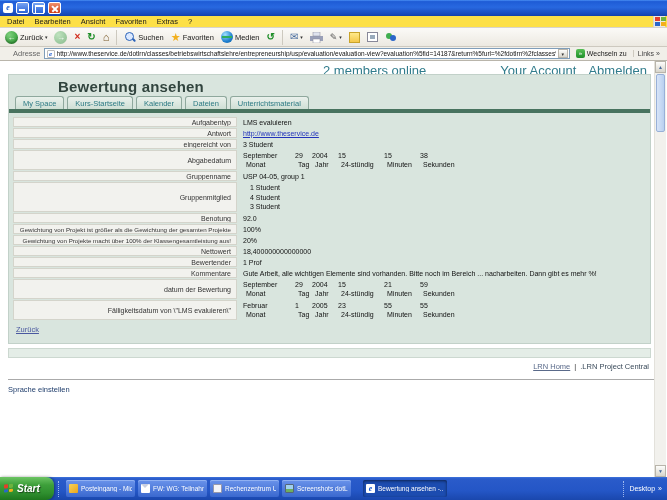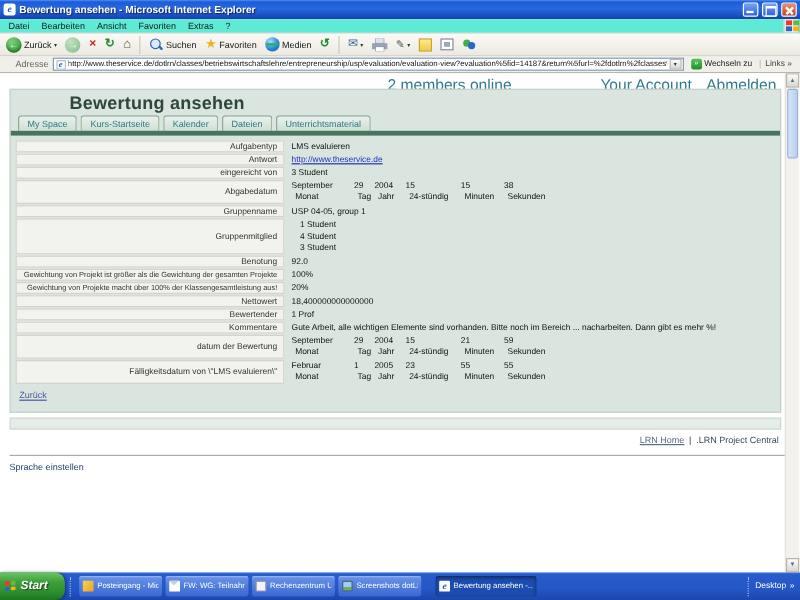--- a/index.html
+++ b/index.html
@@ -20,21 +20,21 @@
   .wbtn.close { background:linear-gradient(180deg,#f0926c,#cc3a12); }
   .wbtn.min::after { content:""; position:absolute; left:2px; bottom:2px; width:6px; height:2px; background:#fff; }
   .wbtn.max::after { content:""; position:absolute; left:2px; top:2px; width:7px; height:6px;
     border:1px solid #fff; border-top-width:2px; }
   .wbtn.close::before, .wbtn.close::after { content:""; position:absolute; left:1.5px; top:4.5px; width:8px; height:1.6px;
     background:#fff; }
   .wbtn.close::before { transform:rotate(45deg); }
   .wbtn.close::after  { transform:rotate(-45deg); }
 
   
-  .menubar { height:12px; background:#5eead4; border-bottom:1px solid #d8d4cc; display:flex; align-items:center;
+  .menubar { height:12px; background:#fde047; border-bottom:1px solid #d8d4cc; display:flex; align-items:center;
     padding:0 2px; }
   .menuitem { font-size:7.5px; color:#1a1a1a; padding:0 5px; }
   .menubar .spring { flex:1; }
   .winlogo { width:12px; height:11px; display:grid; grid-template-columns:5px 5px; grid-template-rows:4px 4px;
     gap:1px; padding:1px; background:#ece9e2; border-left:1px solid #d8d4cc; }
   .winlogo i { display:block; }
   .winlogo .r { background:#e33e2b; } .winlogo .g { background:#6db33f; }
   .winlogo .b { background:#2a66c9; } .winlogo .y { background:#f3b01c; }
 
   
@@ -182,21 +182,20 @@
   .ti1{background:#dfe4ec;} .ti2{background:#3a7de0;} .ti3{background:#35a545;} .ti4{background:#f0c030;} .ti5{background:#d04030;}
   .clock { margin-left:auto; color:#fff; font-size:7.5px; }
 </style>
 </head>
 <body>
 
 <div class="window">
 
   <div class="titlebar">
     <span class="appicon">e</span>
-    <span class="ttext">Bewertung ansehen - Microsoft Internet Explorer</span>
     <span class="wbtn min"></span>
     <span class="wbtn max"></span>
     <span class="wbtn close"></span>
   </div>
 
   <div class="menubar">
     <span class="menuitem">Datei</span>
     <span class="menuitem">Bearbeiten</span>
     <span class="menuitem">Ansicht</span>
     <span class="menuitem">Favoriten</span>

